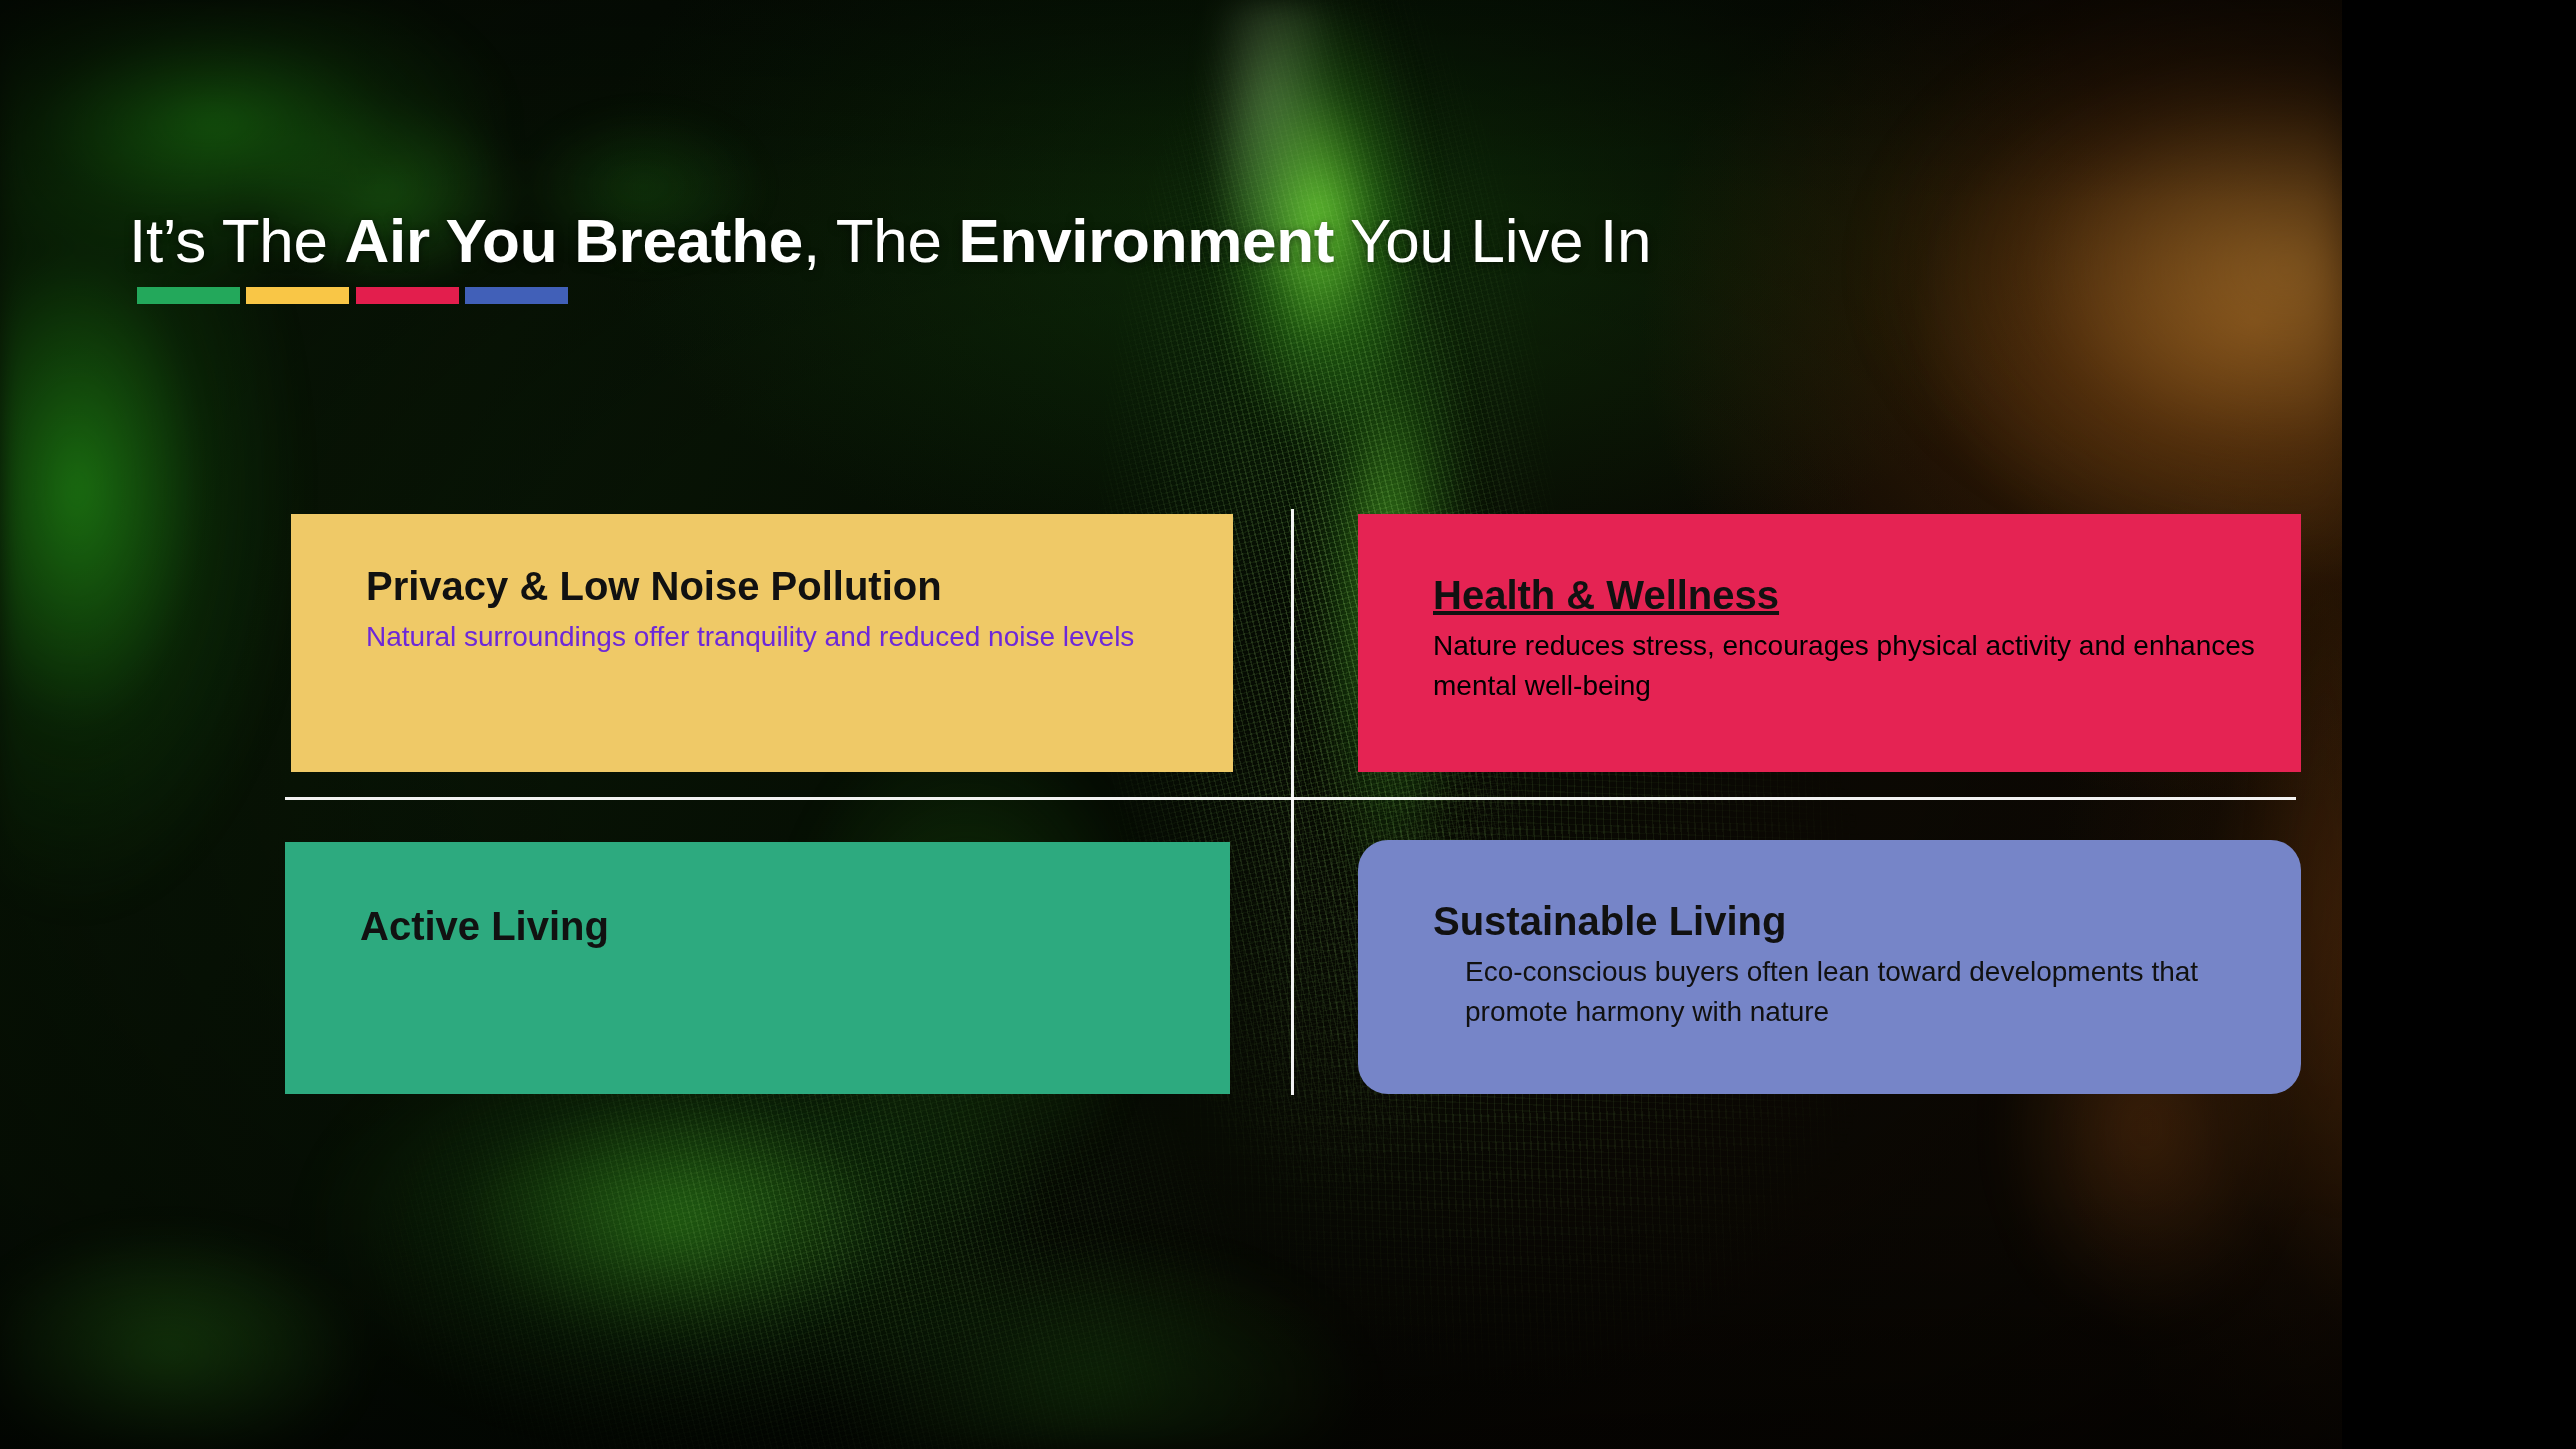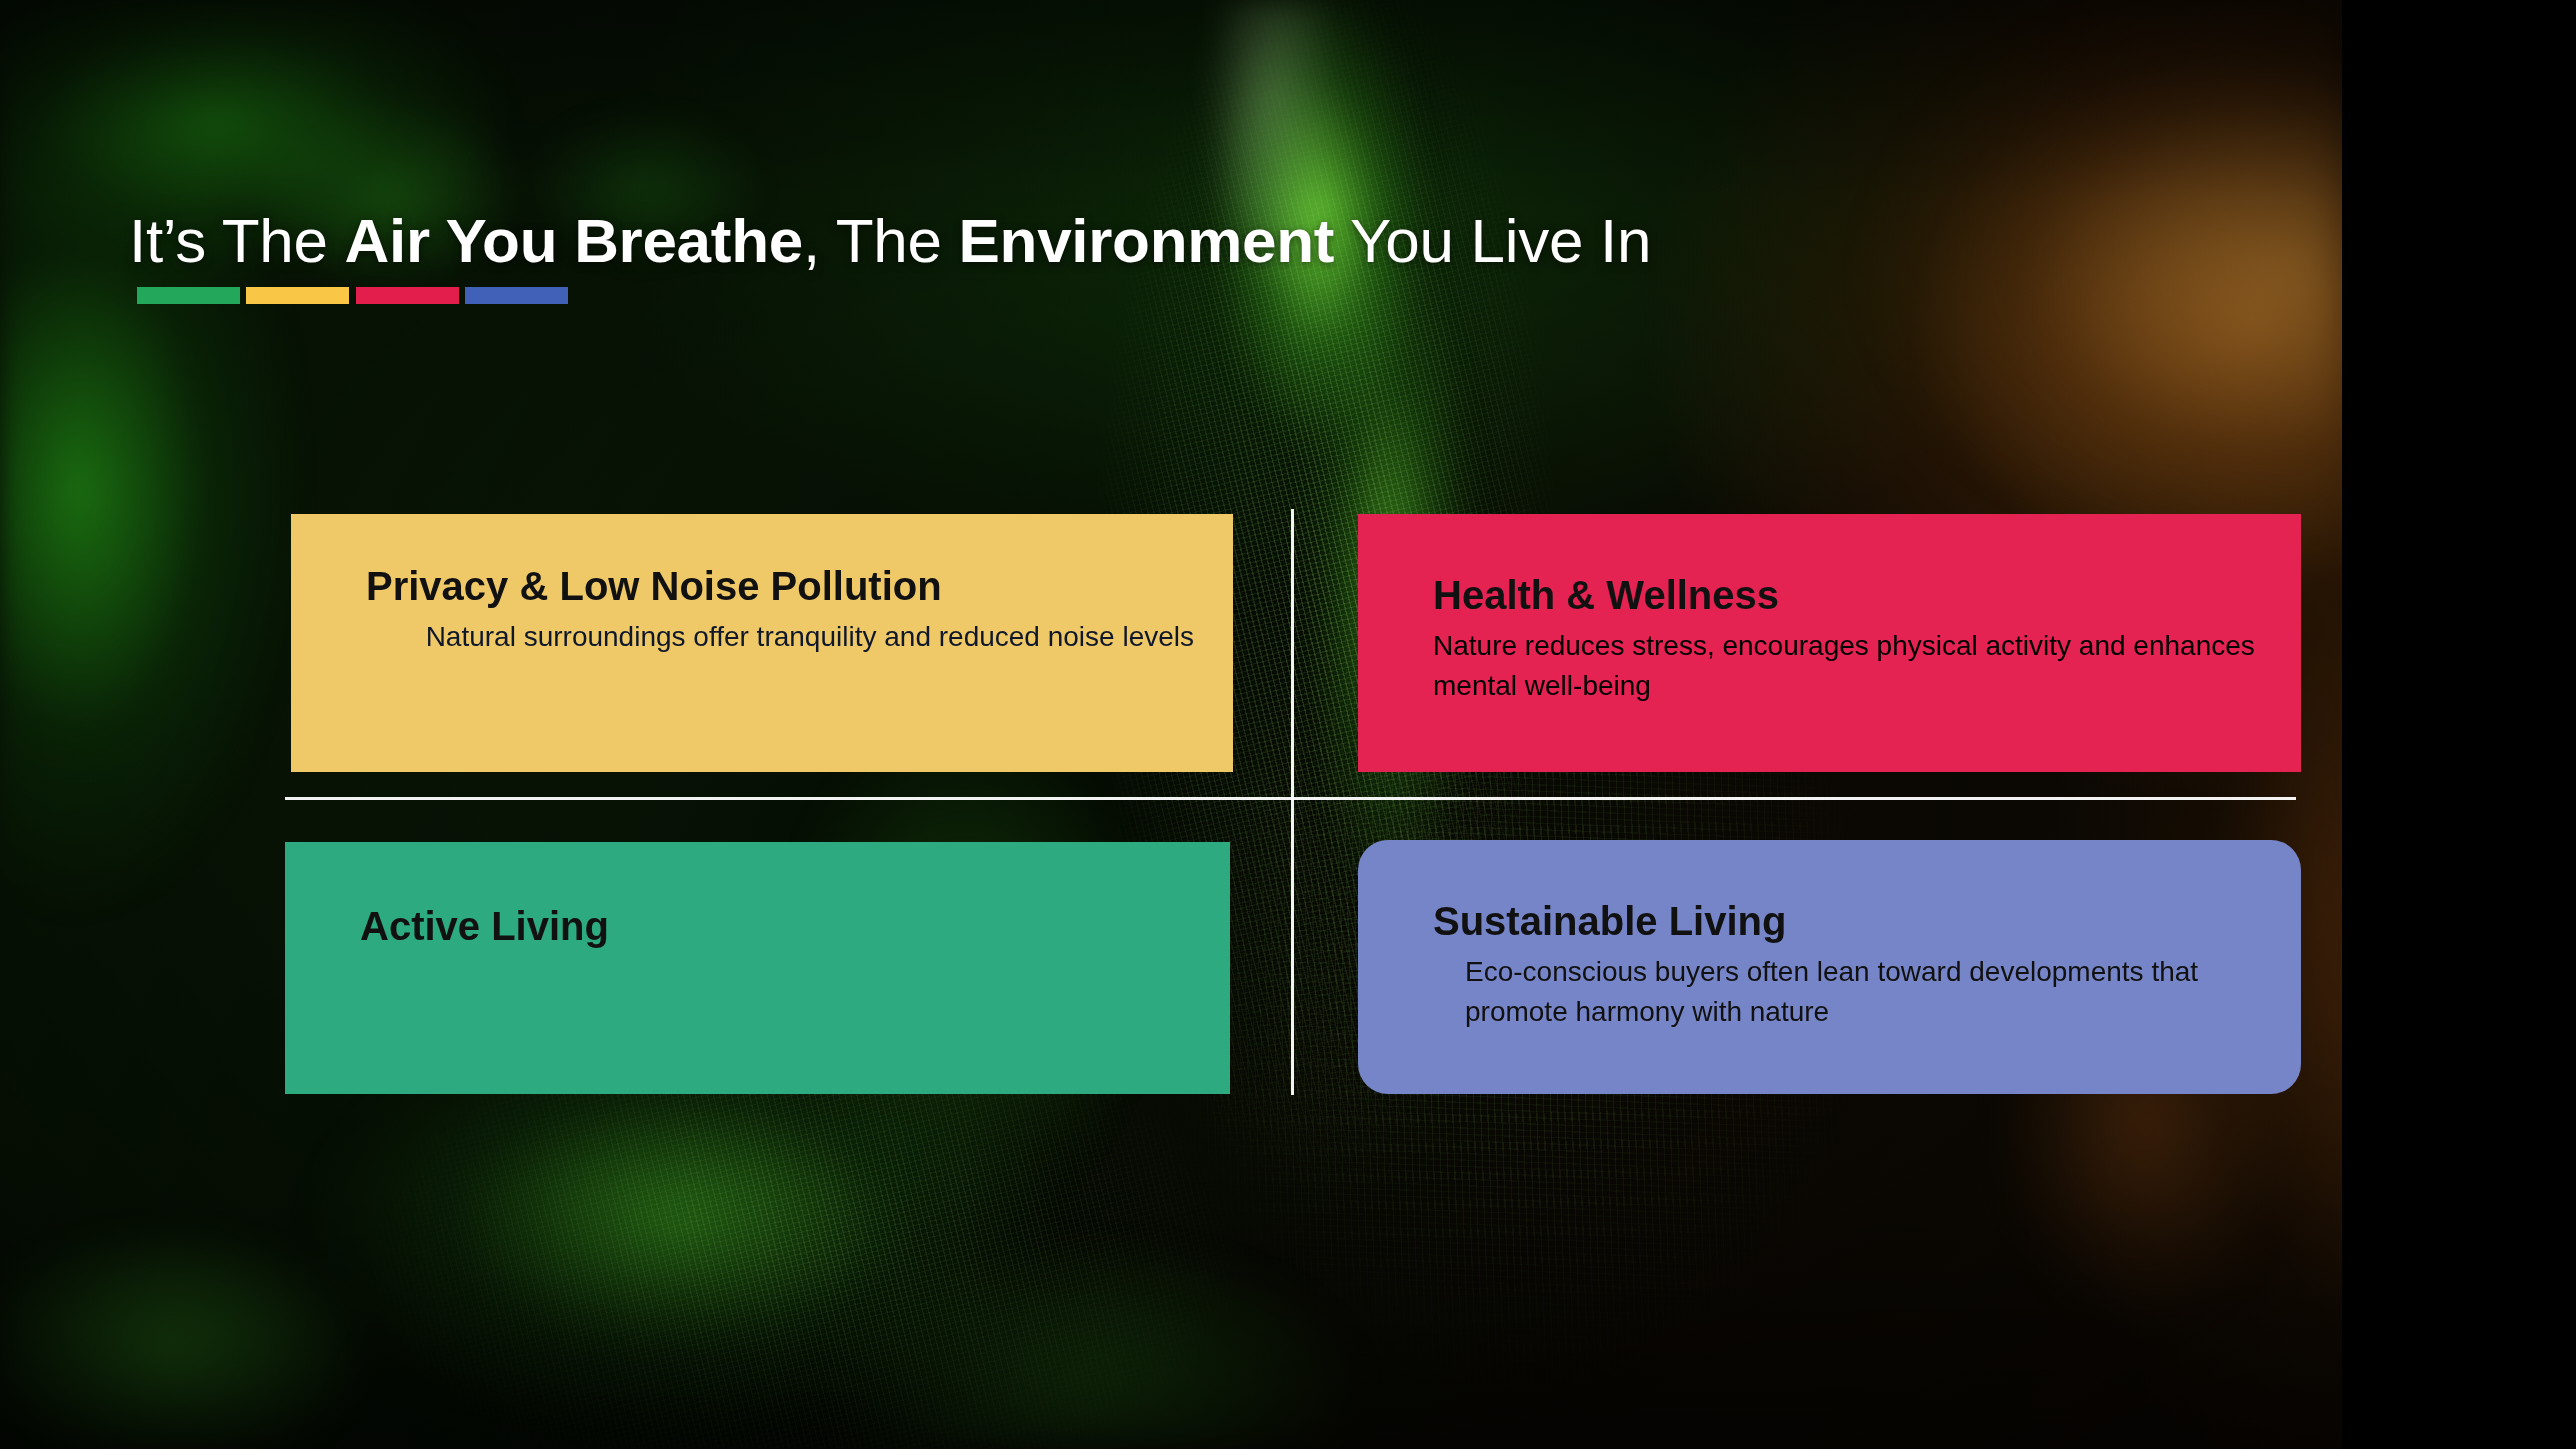--- a/index.html
+++ b/index.html
@@ -188,27 +188,27 @@
         <div class="swatch" style="background: rgb(227, 30, 77);"></div>
         <div class="swatch" style="background: rgb(65, 96, 184);"></div>
       </div>
 
     <div class="div-v" style="background: rgb(255, 255, 255);"></div>
     <div class="div-h" style="background: rgb(255, 255, 255);"></div>
 
     <div class="card" id="card-privacy" style="background: rgb(239, 201, 103); padding-left: 14px;">
       <div class="card-inner">
         <p class="card-title" style="color: rgb(17, 17, 17);">Privacy &amp; Low Noise Pollution</p>
-        <p class="card-desc" style="color: #0f172a; text-align: right;">Natural surroundings offer tranquility and reduced noise levels</p>
+        <p class="card-desc" style="color: #6d28d9;">Natural surroundings offer tranquility and reduced noise levels</p>
       </div>
     </div>
 
     <div class="card" id="card-health" style="background: rgb(229, 35, 83);">
       <div class="card-inner">
-        <p class="card-title" style="color: rgb(17, 17, 17);">Health &amp; Wellness</p>
+        <p class="card-title" style="color: rgb(17, 17, 17); text-decoration: underline;">Health &amp; Wellness</p>
         <p class="card-desc" style="color: #000000;">Nature reduces stress, encourages physical activity and enhances mental well-being</p>
       </div>
     </div>
 
     <div class="card" id="card-active" style="background: rgb(45, 170, 127);">
       <div class="card-inner">
         <p class="card-title" style="color: rgb(17, 17, 17);">Active Living</p>
       </div>
     </div>
 

